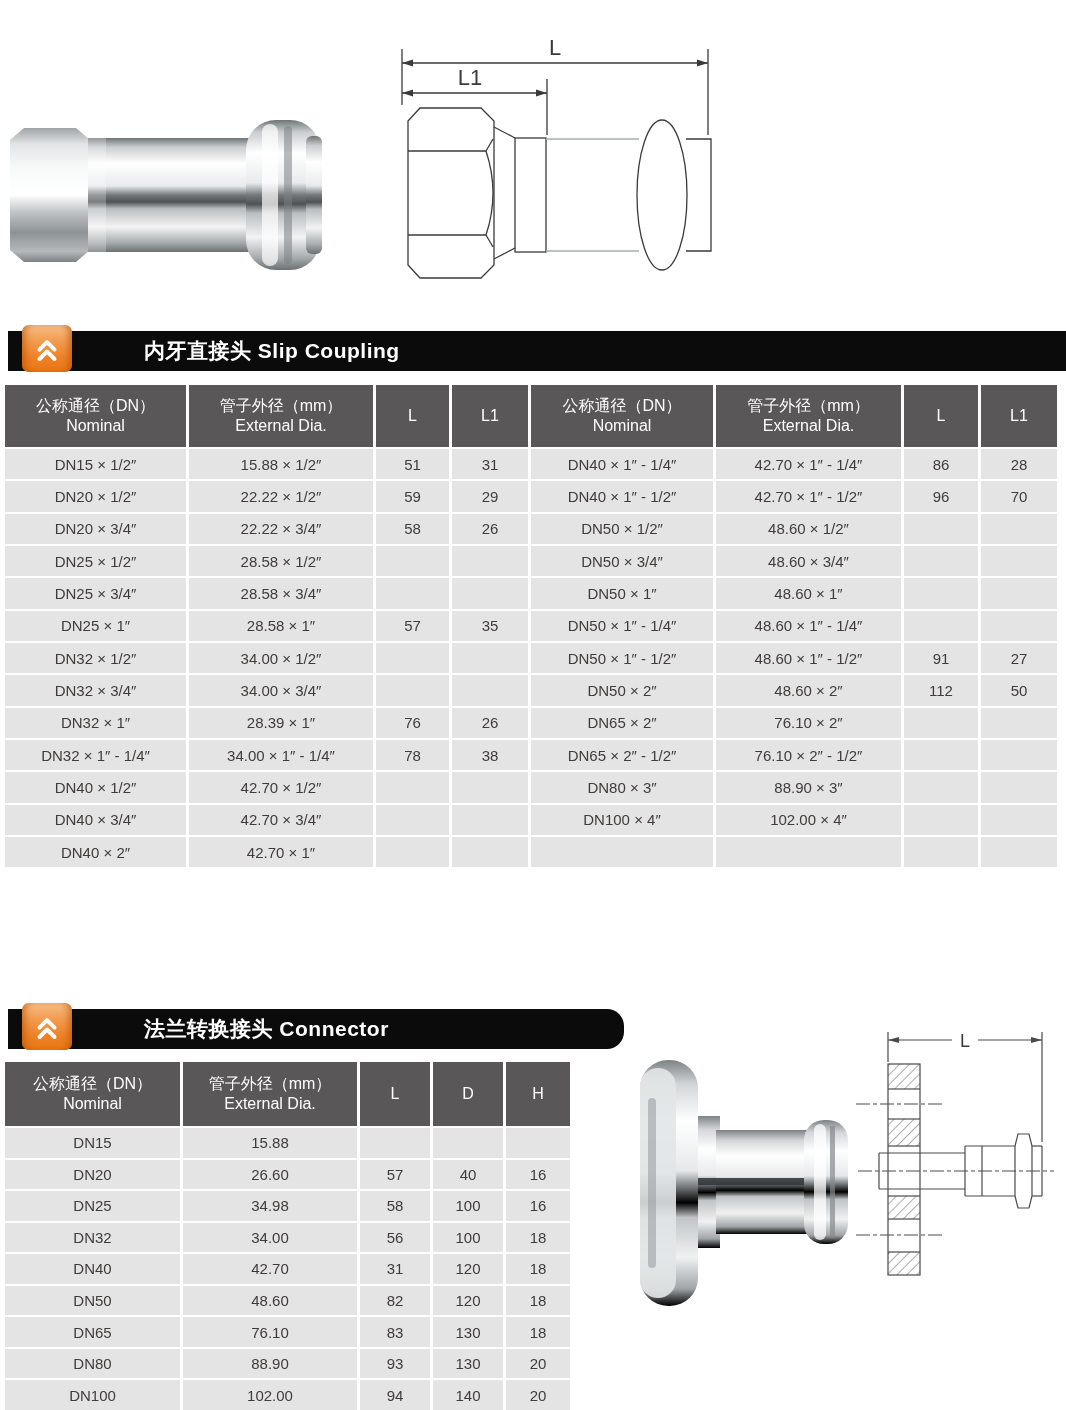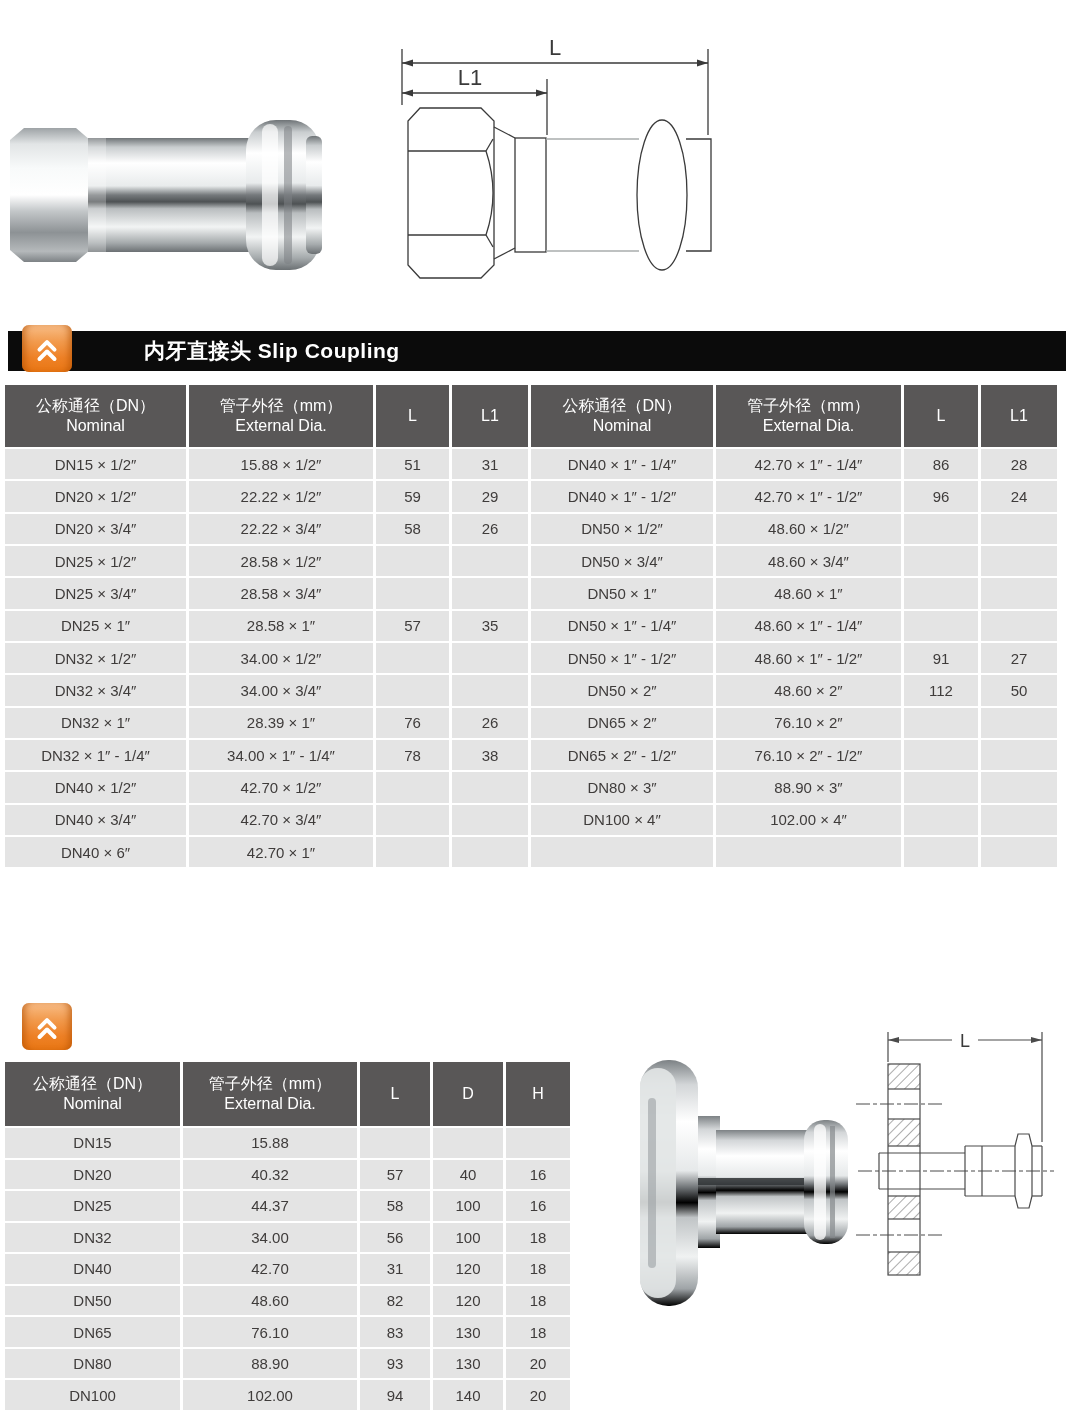--- a/index.html
+++ b/index.html
@@ -167,21 +167,21 @@
         <div class="td">78</div>
         <div class="td">38</div>
         <div class="td">DN40 × 1/2″</div>
         <div class="td">42.70 × 1/2″</div>
         <div class="td"></div>
         <div class="td"></div>
         <div class="td">DN40 × 3/4″</div>
         <div class="td">42.70 × 3/4″</div>
         <div class="td"></div>
         <div class="td"></div>
-        <div class="td">DN40 × 6″</div>
+        <div class="td">DN40 × 2″</div>
         <div class="td">42.70 × 1″</div>
         <div class="td"></div>
         <div class="td"></div>
       </div>
     <div class="grid slip gr">
       <div class="th">
         <span>公称通径（DN）</span>
         <span>Nominal</span>
       </div>
       <div class="th">
@@ -190,21 +190,21 @@
       </div>
       <div class="th">L</div>
       <div class="th">L1</div>
     <div class="td">DN40 × 1″ - 1/4″</div>
         <div class="td">42.70 × 1″ - 1/4″</div>
         <div class="td">86</div>
         <div class="td">28</div>
         <div class="td">DN40 × 1″ - 1/2″</div>
         <div class="td">42.70 × 1″ - 1/2″</div>
         <div class="td">96</div>
-        <div class="td">24</div>
+        <div class="td">70</div>
         <div class="td">DN50 × 1/2″</div>
         <div class="td">48.60 × 1/2″</div>
         <div class="td"></div>
         <div class="td"></div>
         <div class="td">DN50 × 3/4″</div>
         <div class="td">48.60 × 3/4″</div>
         <div class="td"></div>
         <div class="td"></div>
         <div class="td">DN50 × 1″</div>
         <div class="td">48.60 × 1″</div>
@@ -238,20 +238,23 @@
         <div class="td">102.00 × 4″</div>
         <div class="td"></div>
         <div class="td"></div>
         <div class="td"></div>
         <div class="td"></div>
         <div class="td"></div>
         <div class="td"></div>
       </div>
   </div>
 
+  <div class="banner-bar" style="top:1009px;width:568px">
+    <span class="banner-title">法兰转换接头 Connector</span>
+  </div>
   <div class="banner-tab" style="top:1003px">
     <svg width="30" height="30" viewBox="0 0 24 24" fill="none" stroke="#fff" stroke-width="3.2" stroke-linecap="round" stroke-linejoin="round">
       <path d="M6,12.5 L12,6.5 L18,12.5"></path>
         <path d="M6,20 L12,14 L18,20"></path>
     </svg>
   </div>
 
   <div class="tbl" style="left:5px;top:1062px">
     <div class="grid conn gc">
       <div class="th">
@@ -264,26 +267,26 @@
       </div>
       <div class="th">L</div>
       <div class="th">D</div>
       <div class="th">H</div>
     <div class="td">DN15</div>
         <div class="td">15.88</div>
         <div class="td"></div>
         <div class="td"></div>
         <div class="td"></div>
         <div class="td">DN20</div>
-        <div class="td">40.32</div>
+        <div class="td">26.60</div>
         <div class="td">57</div>
         <div class="td">40</div>
         <div class="td">16</div>
         <div class="td">DN25</div>
-        <div class="td">44.37</div>
+        <div class="td">34.98</div>
         <div class="td">58</div>
         <div class="td">100</div>
         <div class="td">16</div>
         <div class="td">DN32</div>
         <div class="td">34.00</div>
         <div class="td">56</div>
         <div class="td">100</div>
         <div class="td">18</div>
         <div class="td">DN40</div>
         <div class="td">42.70</div>

